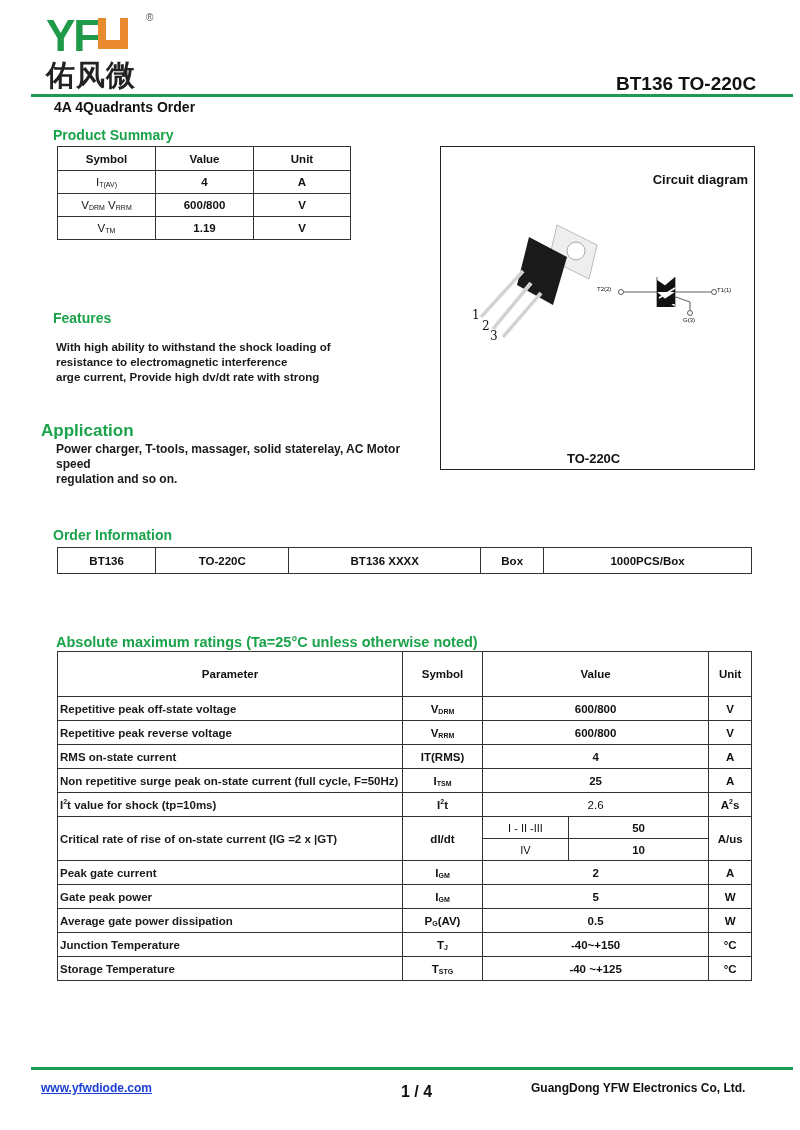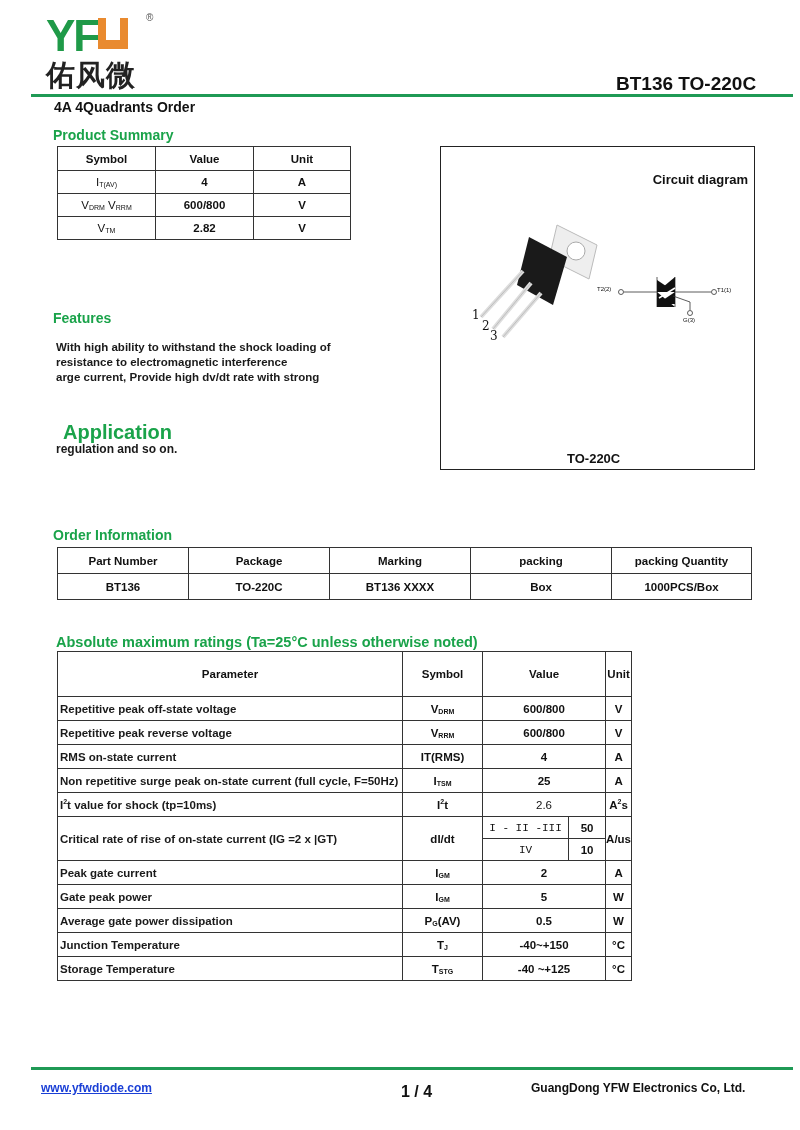--- a/index.html
+++ b/index.html
@@ -16,21 +16,21 @@
   .sub-title { font-weight: bold; font-size: 14px; }
   .sec-h { font-weight: bold; font-size: 14px; color: #1aa34a; }
   .para { font-size: 11.5px; font-weight: bold; line-height: 15px; color: #1a1a1a; }
   table { border-collapse: collapse; position: absolute; }
   td, th { border: 1px solid #333; text-align: center; font-size: 11.5px; padding: 0; }
   th { font-weight: bold; }
   td.b { font-weight: bold; }
   td.l { text-align: left; padding-left: 2px; font-weight: bold; color: #1a1a1a; }
   sub { font-size: 7px; vertical-align: -1px; }
   sup { font-size: 7px; vertical-align: 5px; }
-  .roman { font-family: Liberation Mono, monospace; font-weight: normal; font-size: 11px; }
+  .roman { font-family: Liberation Sans, sans-serif; font-weight: normal; font-size: 11px; }
   .box { position: absolute; border: 1.5px solid #222; text-decoration: underline; }
   .foot { font-weight: bold; font-size: 12px; }
   .foot a { color: #1a3fd6; text-decoration: underline; }
 </style>
 </head>
 <body>
 
 <div class="abs" style="left:46px; top:14px; width:120px;">
   <div style="height:44px; white-space:nowrap;">
     <span class="logo-y">Y</span><span class="logo-f">F</span><span class="logo-u"></span>
@@ -55,35 +55,36 @@
     <td class="b">4</td>
     <td class="b">A</td>
   </tr>
   <tr style="height:23px;">
     <td><span>V</span><sub>DRM</sub><span> V</span><sub>RRM</sub></td>
     <td class="b">600/800</td>
     <td class="b">V</td>
   </tr>
   <tr style="height:23px;">
     <td><span>V</span><sub>TM</sub></td>
-    <td class="b">2.82</td>
+    <td class="b">1.19</td>
     <td class="b">V</td>
   </tr>
 </tbody>
   </table>
 
 <div class="abs sec-h" style="left:53px; top:310px;">Features</div>
 <div class="abs para" style="left:56px; top:340px; width:380px;">
   <div>With high ability to withstand the shock loading of</div>
   <div>resistance to electromagnetic interference</div>
   <div>arge current, Provide high dv/dt rate with strong</div>
 </div>
 
-<div class="abs sec-h" style="left:63px; top:421px; font-size:20px;">Application</div>
+<div class="abs sec-h" style="left:41px; top:421px; font-size:17px;">Application</div>
 <div class="abs para" style="left:56px; top:442px; width:380px; font-size:12px; font-weight:bold;">
+  <div>Power charger, T-tools, massager, solid staterelay, AC Motor speed</div>
   <div>regulation and so on.</div>
 </div>
 
 <div class="box" style="left:440px; top:146px; width:313px; height:322px;">
   <div class="abs" style="right:6px; top:25px; font-weight:bold; font-size:13px;">Circuit diagram</div>
 
   <svg class="abs" style="left:30px; top:70px;" width="140" height="140" viewBox="0 0 140 140">
     <polygon points="86,8 126,28 118,62 78,42" fill="#eee" stroke="#bbb" stroke-width="1"></polygon>
     <circle cx="105" cy="34" r="9" fill="#fff" stroke="#aaa"></circle>
     <polygon points="58,20 96,40 82,88 46,68" fill="#1a1a1a"></polygon>
@@ -116,39 +117,32 @@
     <circle cx="73" cy="41" r="2.5" fill="#fff" stroke="#333" stroke-width="0.8"></circle>
   </svg>
   <div class="abs" style="left:276px; top:140px; font-size:6px;">T1(1)</div>
   <div class="abs" style="left:242px; top:170px; font-size:6px;">G(3)</div>
   <div class="abs" style="left:126px; top:304px; font-weight:bold; font-size:13px;">TO-220C</div>
 </div>
 
 <div class="abs sec-h" style="left:53px; top:527px;">Order Information</div>
 <table style="left:57px; top:547px; width:695px;">
   <tbody>
-      <tr style="height:26px;">
-    <th style="width:130px;">Part Number</th>
-    <th style="width:140px;">Package</th>
-    <th style="width:140px;">Marking</th>
-    <th style="width:140px;">packing</th>
-    <th>packing Quantity</th>
-  </tr>
   <tr style="height:26px;">
     <td class="b">BT136</td>
     <td class="b">TO-220C</td>
     <td class="b">BT136 XXXX</td>
     <td class="b">Box</td>
     <td class="b">1000PCS/Box</td>
   </tr>
 </tbody>
   </table>
 
 <div class="abs sec-h" style="left:56px; top:634px; font-size:14.5px;">Absolute maximum ratings (Ta=25°C unless otherwise noted)</div>
-<table style="left:57px; top:651px; width:575px;">
+<table style="left:57px; top:651px; width:695px;">
   <tbody>
       <tr style="height:45px;">
     <th style="width:344px;">Parameter</th>
     <th style="width:79px;">Symbol</th>
     <th colspan="2" style="width:170px;">Value</th>
     <th>Unit</th>
   </tr>
   <tr style="height:24px;">
     <td class="l">Repetitive peak off-state voltage</td>
     <td class="b"><span>V</span><sub>DRM</sub></td>

